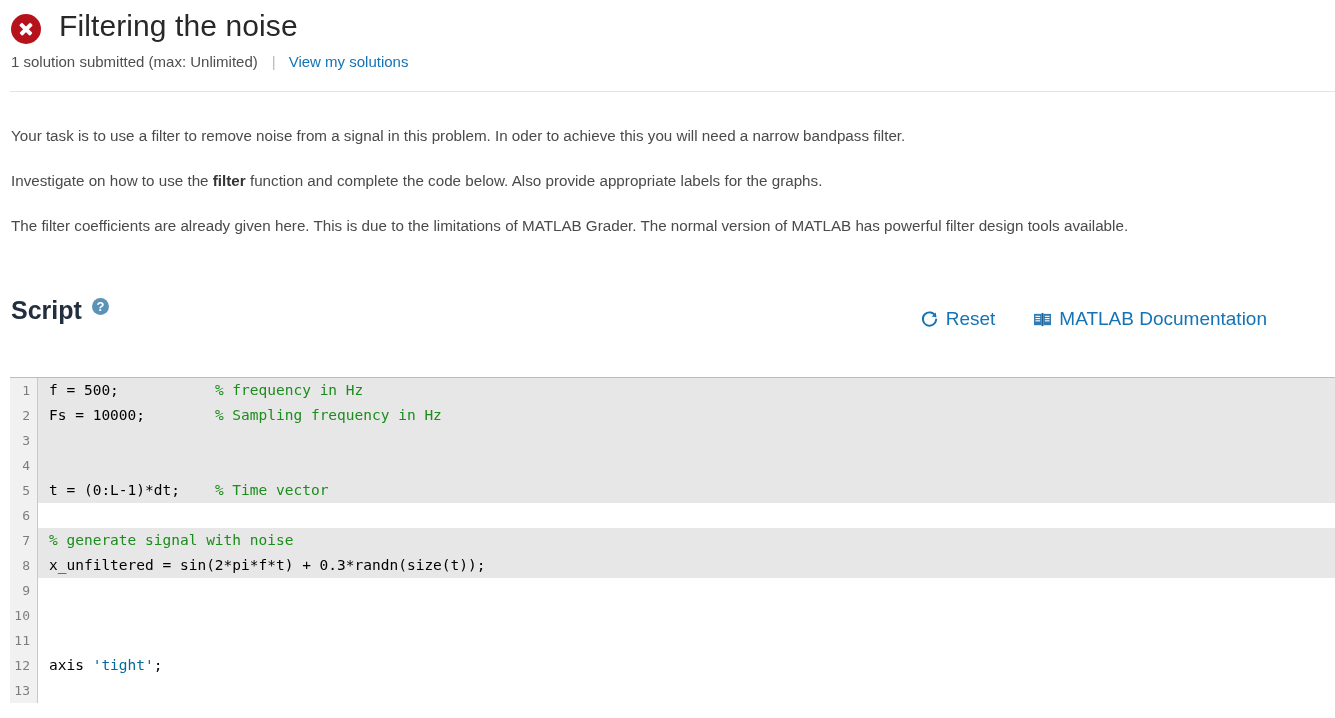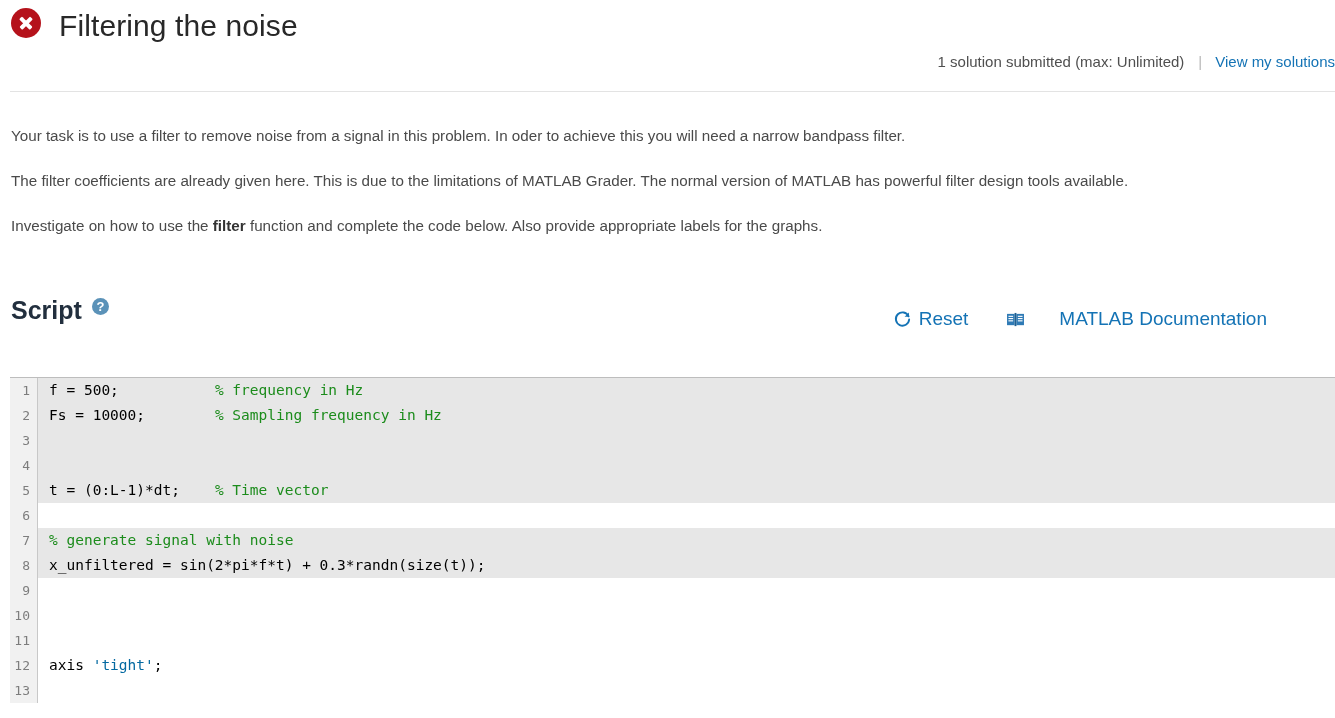--- a/index.html
+++ b/index.html
@@ -36,21 +36,21 @@
   .top-clip .sliver.c { left: 762px; color:#3f74b2; }
 
   
   .problem-header {
     position: absolute;
     top: 8px; left: 0;
     width: 1335px;
   }
   .title-row {
     display: flex;
-    align-items: flex-start;
+    align-items: flex-end;
     padding-left: 11px;
   }
   .status-icon {
     width: 30px; height: 30px;
     border-radius: 50%;
     background: #b5121b;
     flex: 0 0 auto;
     position: relative;
     margin-right: 18px;
   }
@@ -68,27 +68,26 @@
 
   .problem-title {
     font-size: 30px;
     font-weight: 400;
     color: #282828;
     line-height: 36px;
     letter-spacing: 0.1px;
   }
 
   .meta-row {
-    padding-left: 2px;
+    padding-left: 11px;
     margin-top: 9px;
     font-size: 15px;
     color: #555555;
     display: flex;
     align-items: baseline;
-    justify-content: flex-end;
   }
   .meta-text { color: #4f4f4f; }
   .meta-sep {
     color: #b9b9b9;
     margin: 0 13px 0 14px;
   }
   .meta-link {
     color: #1473b5;
     text-decoration: none;
     cursor: pointer;
@@ -169,21 +168,21 @@
   .reset-glyph {
     width: 19px; height: 19px;
     margin-right: 7px;
     display: inline-block;
   }
   .doc-glyph {
     width: 19px; height: 16px;
     margin-right: 7px;
     display: inline-block;
   }
-  .action-doc { overflow: hidden; gap: 27px; }
+  .action-doc { overflow: hidden; }
 
   
   .editor {
     position: absolute;
     top: 377px; left: 10px;
     width: 1400px;
     border-top: 1px solid #bdbdbd;
     background: #ffffff;
     font-family: "DejaVu Sans Mono", "Liberation Mono", monospace;
     font-size: 14.5px;
@@ -238,24 +237,24 @@
     <a class="meta-link" href="#">View my solutions</a>
   </div>
 </div>
 <div class="header-divider"></div>
 
 <div class="description">
   <p>
     <span>Your task is to use a filter to remove noise from a signal in this problem. In oder to achieve this you will need a narrow bandpass filter.</span>
   </p>
   <p>
-    <span>The filter coefficients are already given here. This is due to the limitations of MATLAB Grader. The normal version of MATLAB has powerful filter design tools available.</span>
+    <span>Investigate on how to use the </span><b>filter</b><span> function and complete the code below. Also provide appropriate labels for the graphs.</span>
   </p>
   <p>
-    <span>Investigate on how to use the </span><b>filter</b><span> function and complete the code below. Also provide appropriate labels for the graphs.</span>
+    <span>The filter coefficients are already given here. This is due to the limitations of MATLAB Grader. The normal version of MATLAB has powerful filter design tools available.</span>
   </p>
 </div>
 
 <div class="script-bar">
   <div class="script-title">
     <span>Script</span>
     <span class="help-icon">?</span>
   </div>
   <div class="script-actions">
     <div class="action action-reset">

